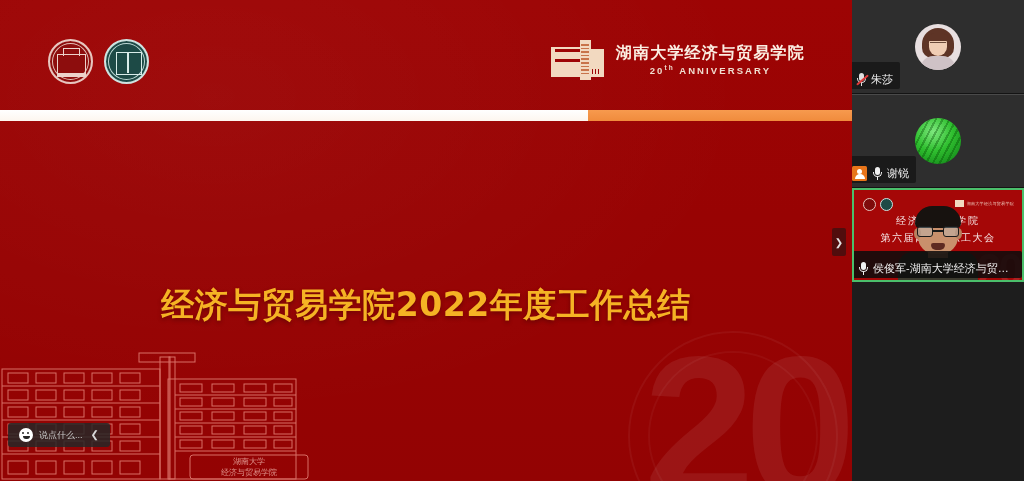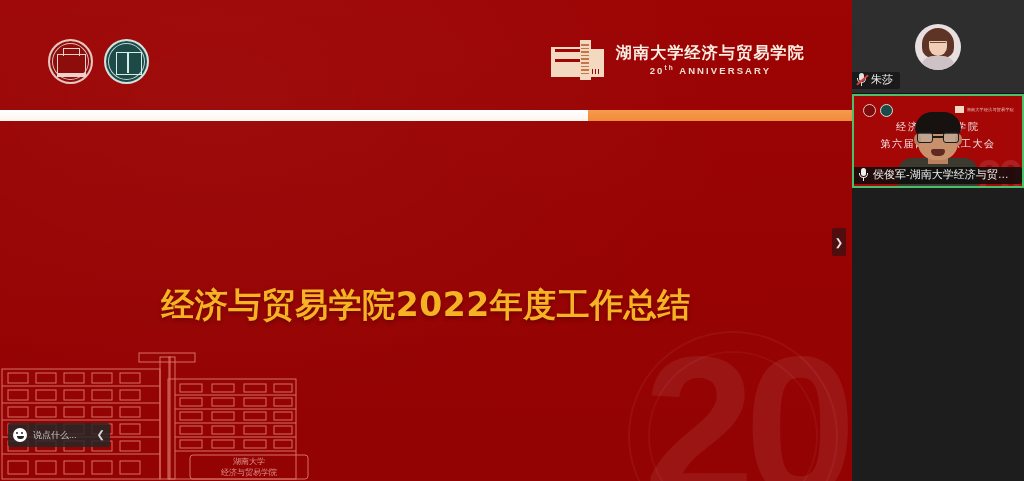--- a/index.html
+++ b/index.html
@@ -108,21 +108,21 @@
   }
 
   
   .building{ position:absolute; left:0; bottom:0; width:330px; height:130px; opacity:0.85; }
 
   
   .chatbar{
     position:absolute; left:8px; bottom:34px;
     height:24px; width:102px;
     background:rgba(38,38,38,0.86); border-radius:3px;
-    display:flex; align-items:center; padding:0 5px; gap:6px;
+    display:flex; align-items:center; padding:0 11px; gap:6px;
   }
   .chat-emoji{
     width:14px;height:14px;border-radius:50%;background:#fff; position:relative; flex:none;
   }
   .chat-emoji::before{ content:""; position:absolute; left:3px; top:4px; width:2px;height:2px;
     border-radius:50%; background:#262626; box-shadow:5px 0 0 #262626; }
   .chat-emoji::after{ content:""; position:absolute; left:3.5px; top:7.5px; width:7px; height:3.5px;
     border-bottom-left-radius:7px; border-bottom-right-radius:7px; background:#262626; }
   .chat-ph{ color:#c9c9c9; font-size:9px; white-space:nowrap; overflow:hidden; flex:1; }
   .chat-chev{ color:#d8d8d8; font-size:10px; line-height:1; flex:none; }
@@ -179,21 +179,21 @@
   .av-scene{ background:linear-gradient(180deg,#9cc3e0 0%, #b9d4e6 48%, #6b6257 49%, #4a443c 100%); }
   .av-scene .blob{ position:absolute; left:9px; bottom:7px; width:16px; height:11px;
     border-radius:5px; background:#2e2a25; }
   .av-scene .blob2{ position:absolute; right:8px; bottom:9px; width:11px; height:14px;
     border-radius:4px; background:#3a352d; }
 
   .nametag{
     position:absolute; left:0; bottom:4px;
     background:rgba(20,20,20,0.78);
     display:flex; align-items:center; gap:4px;
-    padding:0 7px 2px 4px; border-radius:0 2px 2px 0;
+    padding:10px 7px 2px 4px; border-radius:0 2px 2px 0;
     max-width:168px;
   }
   .nm-text{ color:#f2f2f2; font-size:11px; line-height:1.35; white-space:nowrap;
     overflow:hidden; text-overflow:ellipsis; }
 
   .host-badge{
     width:15px;height:15px;background:#e8751a;border-radius:1.5px;flex:none;
     position:relative; margin:-2px 1px -2px -4px;
   }
   .host-badge::before{ content:""; position:absolute; left:5px; top:2.5px; width:5px;height:5px;
@@ -402,20 +402,34 @@
           <span class="cap"></span>
             <span class="arc"></span>
             <span class="stem"></span>
             <span class="slash"></span>
         </span>
         <span class="nm-text">朱莎</span>
       </div>
     </div>
 
 
+    <div class="tile">
+      <div class="tile-body">
+        <div class="av av-green"></div>
+      </div>
+      <div class="nametag">
+        <span class="host-badge"></span>
+        <span class="mic">
+          <span class="cap"></span>
+            <span class="arc"></span>
+            <span class="stem"></span>
+        </span>
+        <span class="nm-text">谢锐</span>
+      </div>
+    </div>
 
 
     <div class="tile active">
       <div class="vid">
         <div class="vid-seals">
           <div class="vid-seal a"></div>
           <div class="vid-seal b"></div>
         </div>
         <div class="vid-logo">
           <span class="blk"></span>

